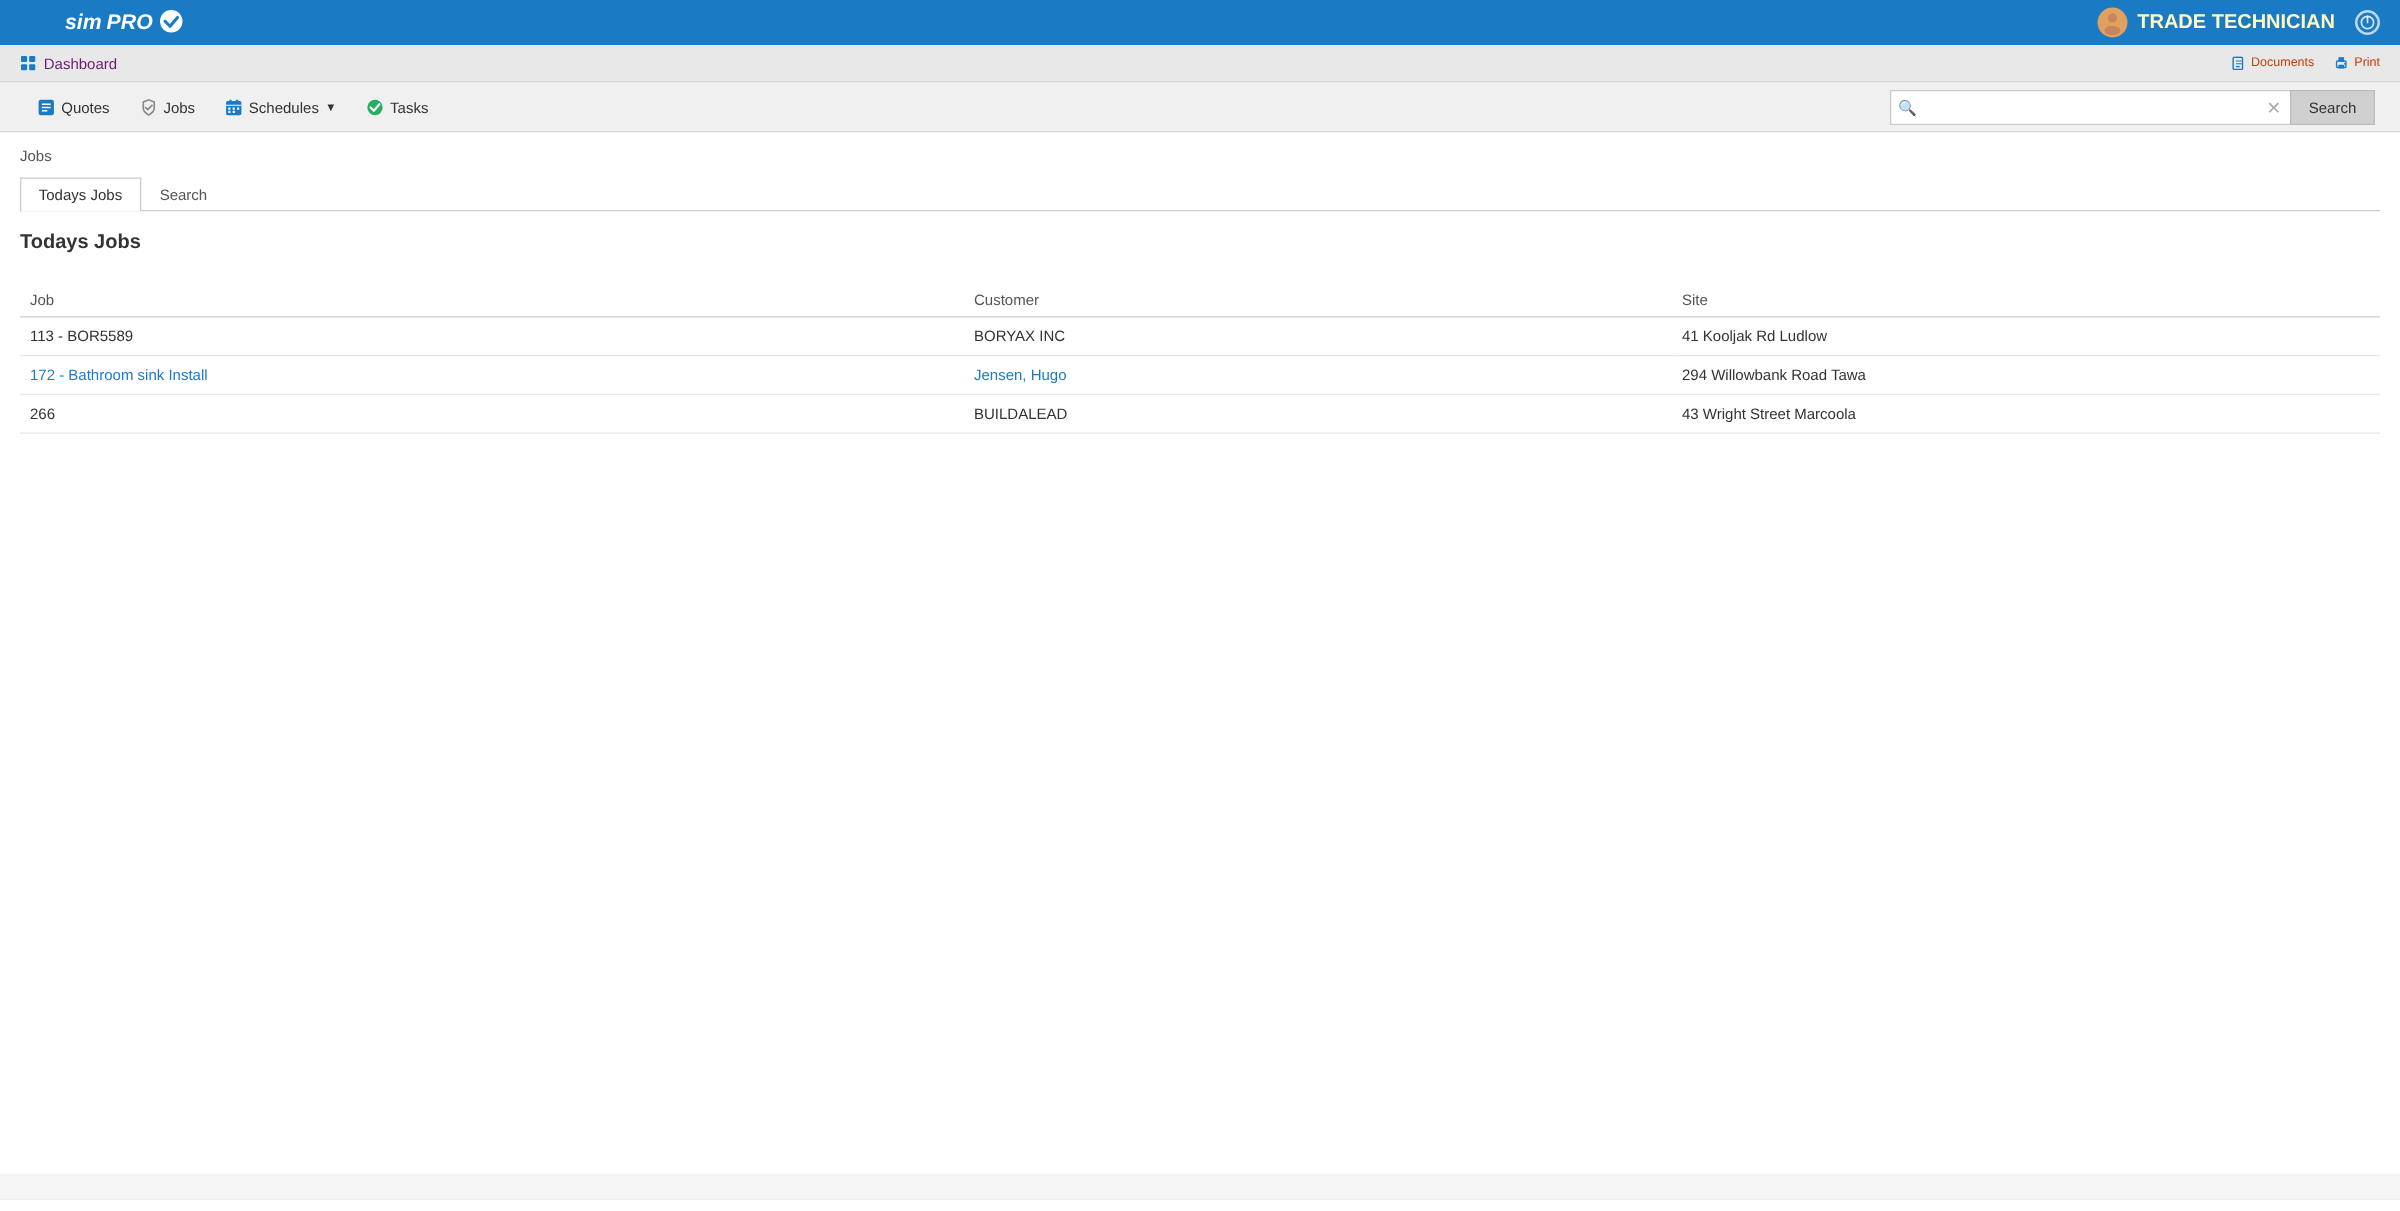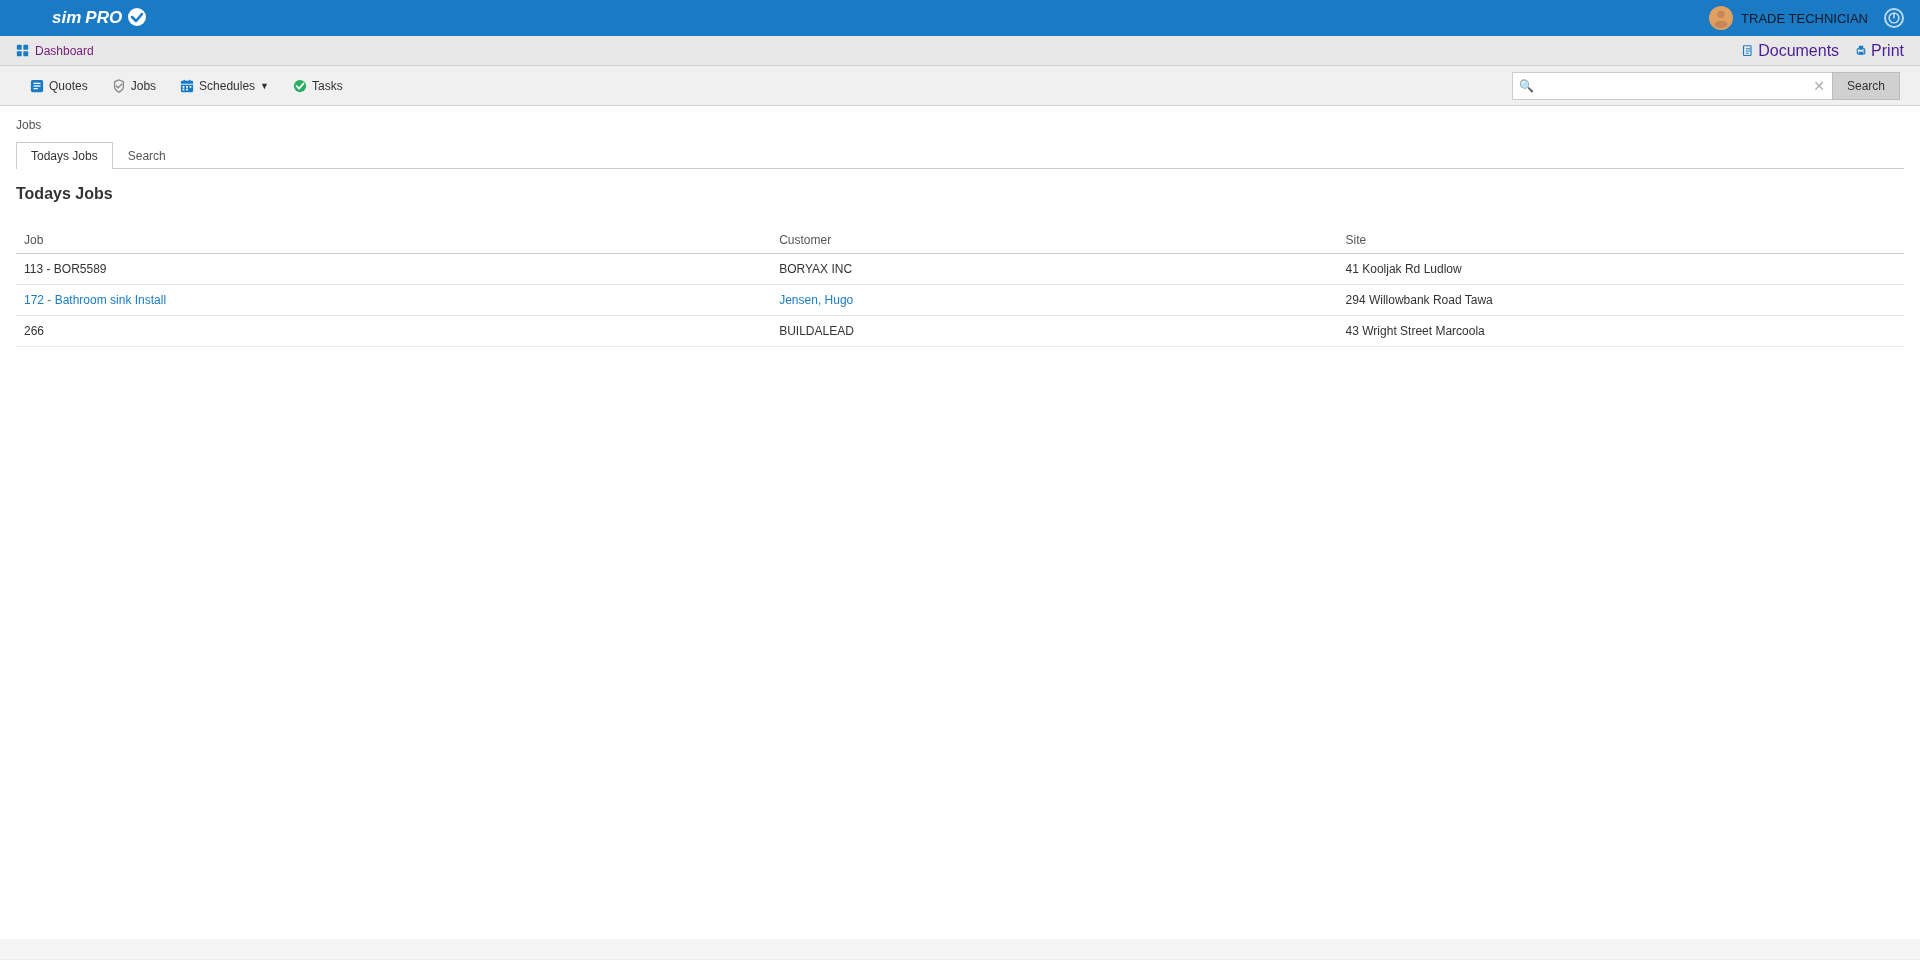--- a/index.html
+++ b/index.html
@@ -57,21 +57,21 @@
     #secondary-nav {
       background: #e8e8e8;
       height: 30px;
       display: flex;
       align-items: center;
       justify-content: space-between;
       padding: 0 16px;
       border-bottom: 1px solid #d0d0d0;
     }
     #secondary-nav .left { display: flex; align-items: center; gap: 6px; color: #701a75; font-size: 12px; cursor: pointer; }
-    #secondary-nav .right { display: flex; align-items: center; gap: 16px; font-size: 16px; color: #4c1d95; }
+    #secondary-nav .right { display: flex; align-items: center; gap: 16px; font-size: 10px; color: #c2410c; }
     #secondary-nav .right span { cursor: pointer; display: flex; align-items: center; gap: 4px; }
 
     
     #toolbar {
       background: #f0f0f0;
       height: 40px;
       display: flex;
       align-items: center;
       justify-content: space-between;
       padding: 0 20px;
@@ -230,21 +230,21 @@
     </span>
   </div>
   <div class="right-section">
     <div class="user-area">
       <div class="avatar">
         <svg viewBox="0 0 24 24" width="22" height="22">
           <circle cx="12" cy="8" r="4" fill="#c8845a"></circle>
           <ellipse cx="12" cy="19" rx="7" ry="4" fill="#c8845a"></ellipse>
         </svg>
       </div>
-      <span style="font-size:13px; color:#0f172a; font-weight:normal;">TRADE TECHNICIAN</span>
+      <span style="font-size:16px; color:#fef9c3; font-weight:bold;">TRADE TECHNICIAN</span>
     </div>
     <div class="power-icon" title="Logout">
       <svg viewBox="0 0 20 20" width="14" height="14">
         <circle cx="10" cy="10" r="7" fill="none" stroke="rgba(255,255,255,0.8)" stroke-width="2"></circle>
         <line x1="10" y1="3" x2="10" y2="10" stroke="rgba(255,255,255,0.8)" stroke-width="2" stroke-linecap="round"></line>
       </svg>
     </div>
   </div>
 </div>
 

